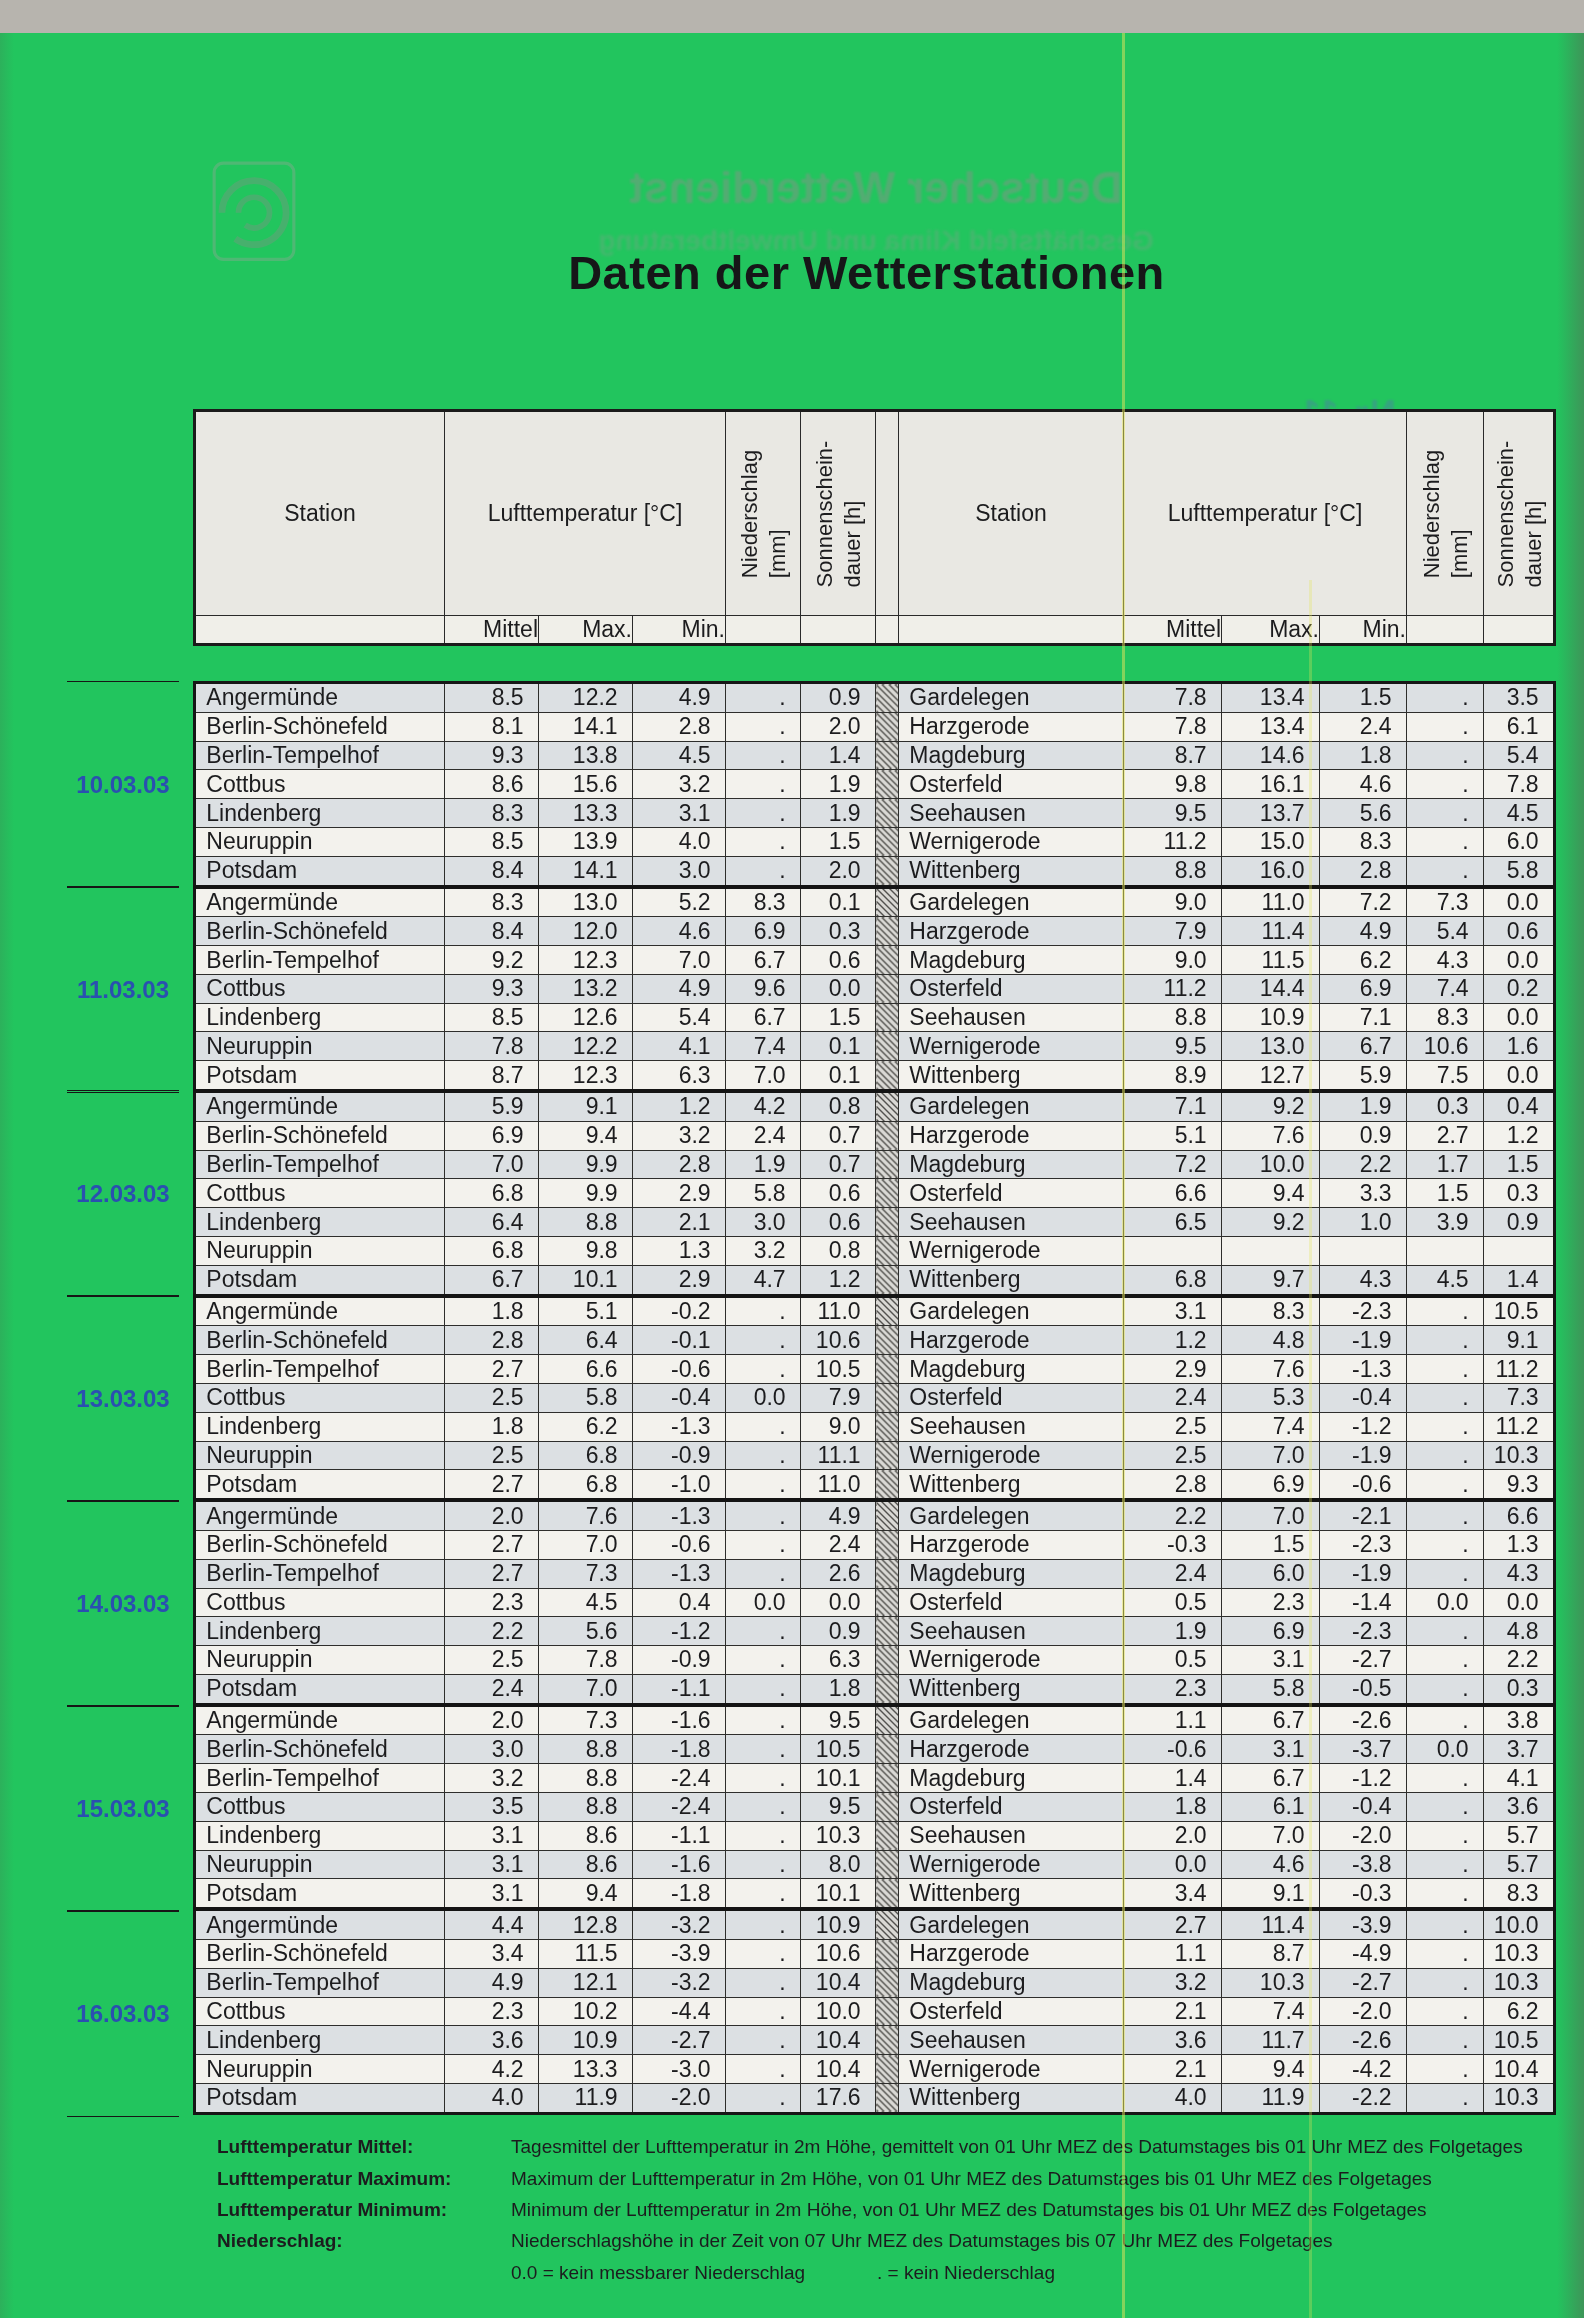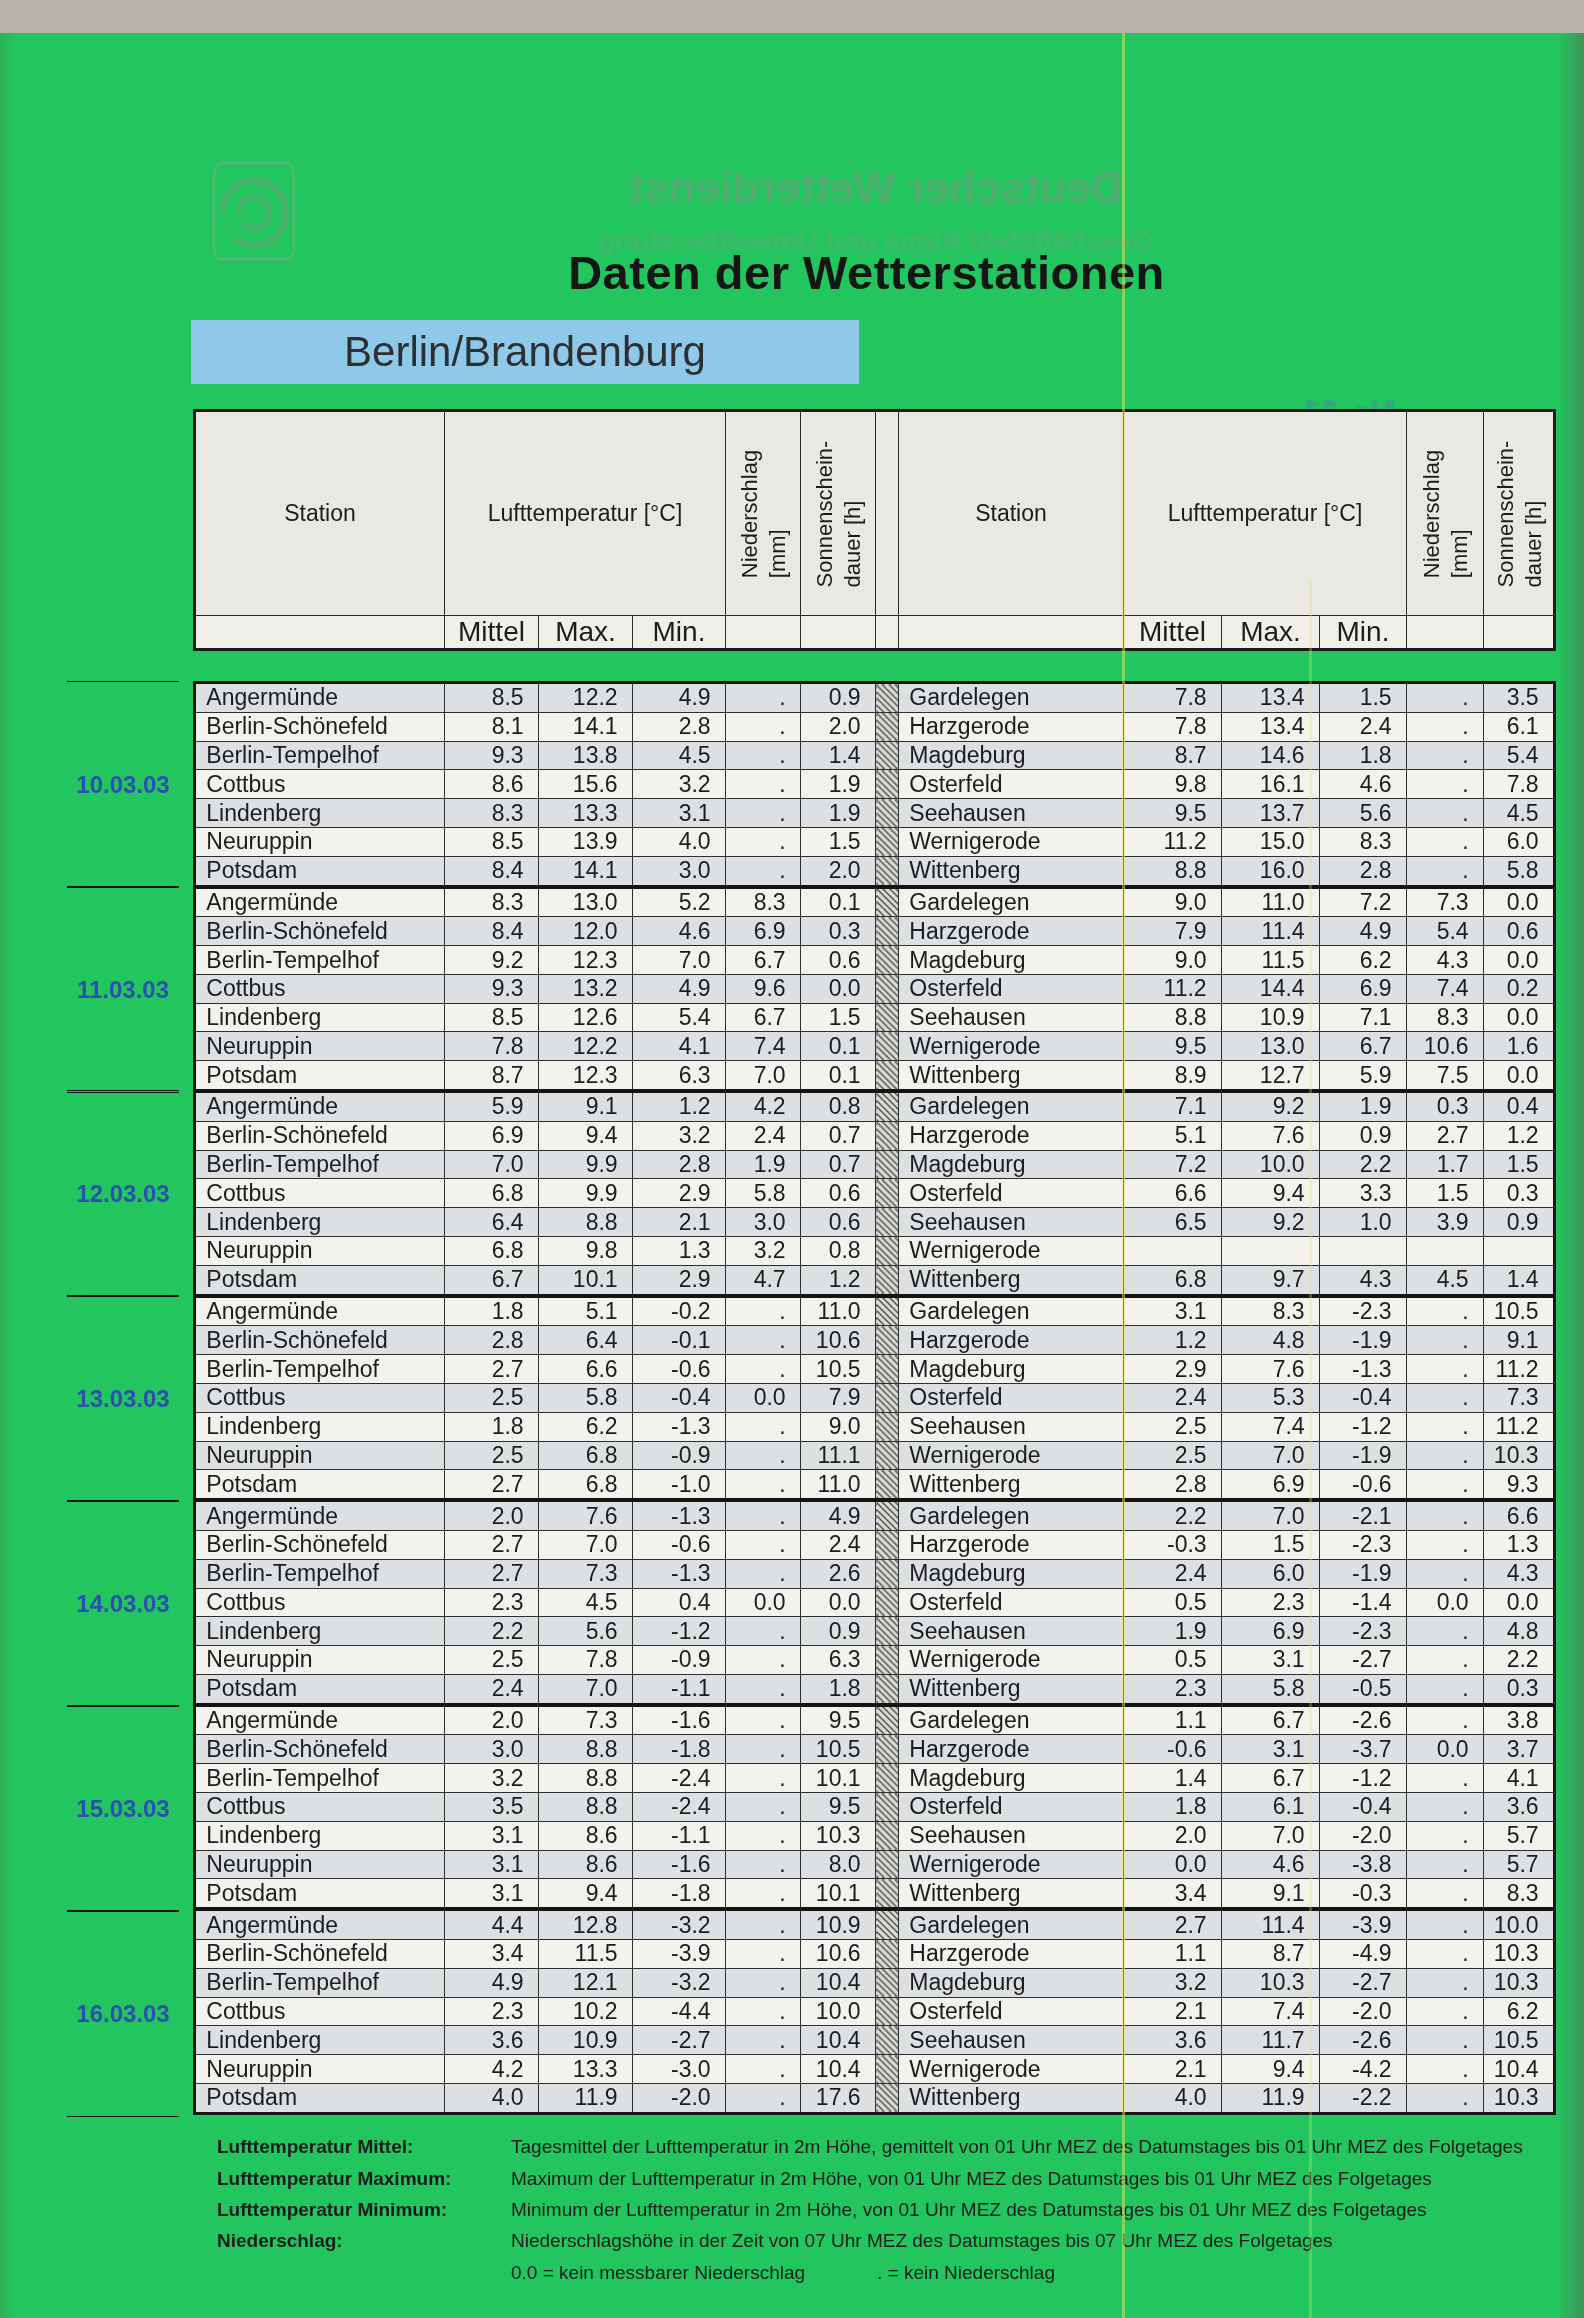--- a/index.html
+++ b/index.html
@@ -41,21 +41,21 @@
   .band.left{left:191px;width:668px;}
   .band.right{left:877px;width:621px;}
   
   table{border-collapse:collapse;table-layout:fixed;padding-left:48px;}
   .hdr-table{position:absolute;left:193px;top:376px;width:1361px;height:237px;
     border:3.1px solid #1b1b1b;}
   .hdr-table td{border:1.5px solid #2a2a2a;background:#e9e8e3;position:relative;
     text-align:center;vertical-align:middle;font-size:23px;padding:0;}
   .hdr-table tr.tall{height:205px;}
   .hdr-table tr.sub{height:29px;}
-  .hdr-table tr.sub td{background:#f0efe9;font-size:28px;}
+  .hdr-table tr.sub td{background:#f0efe9;font-size:23px;text-align:right;}
   .vwrap{position:absolute;left:50%;top:50%;transform:translate(-50%,-50%) rotate(-90deg);
     line-height:1.25;font-size:22px;white-space:nowrap;text-align:left;}
   .data-table{position:absolute;left:193px;top:648px;width:1361px;height:1434px;
     border:3.1px solid #161616;}
   .data-table td{border:1.5px solid #2e2e2c;font-size:23px;vertical-align:middle;
     padding:0;overflow:hidden;white-space:nowrap;}
   .data-table td.st{text-align:left;padding-left:10.3px;}
   .data-table td.num{text-align:right;padding-right:14.4px;}
   tr.shade td{background:#dce0e3;}
   tr.light td{background:#f3f2ed;}
@@ -86,23 +86,20 @@
 
   <div class="logo-ghost">
     <svg width="88" height="101" viewBox="0 0 170 195">
       <path d="M85 100 m-62 0 a62 62 0 1 1 124 0 a62 62 0 0 1 -98 50" fill="none" stroke="#8d8c89" stroke-width="13"></path>
       <path d="M85 100 m-30 0 a30 30 0 1 1 60 0 a30 30 0 0 1 -47 24" fill="none" stroke="#8d8c89" stroke-width="11"></path>
       <rect x="8" y="4" width="154" height="186" rx="18" fill="none" stroke="#a3a29f" stroke-width="6"></rect>
     </svg>
   </div>
 
   <div class="title">Daten der Wetterstationen</div>
-  <div class="band left">
-    <span>Berlin/Brandenburg</span>
-  </div>
 
   <table class="hdr-table">
     <colgroup>
       <col style="width:250px">
         <col style="width:94px">
         <col style="width:94px">
         <col style="width:93px">
       <col style="width:75px">
         <col style="width:75px">
         <col style="width:23px">

